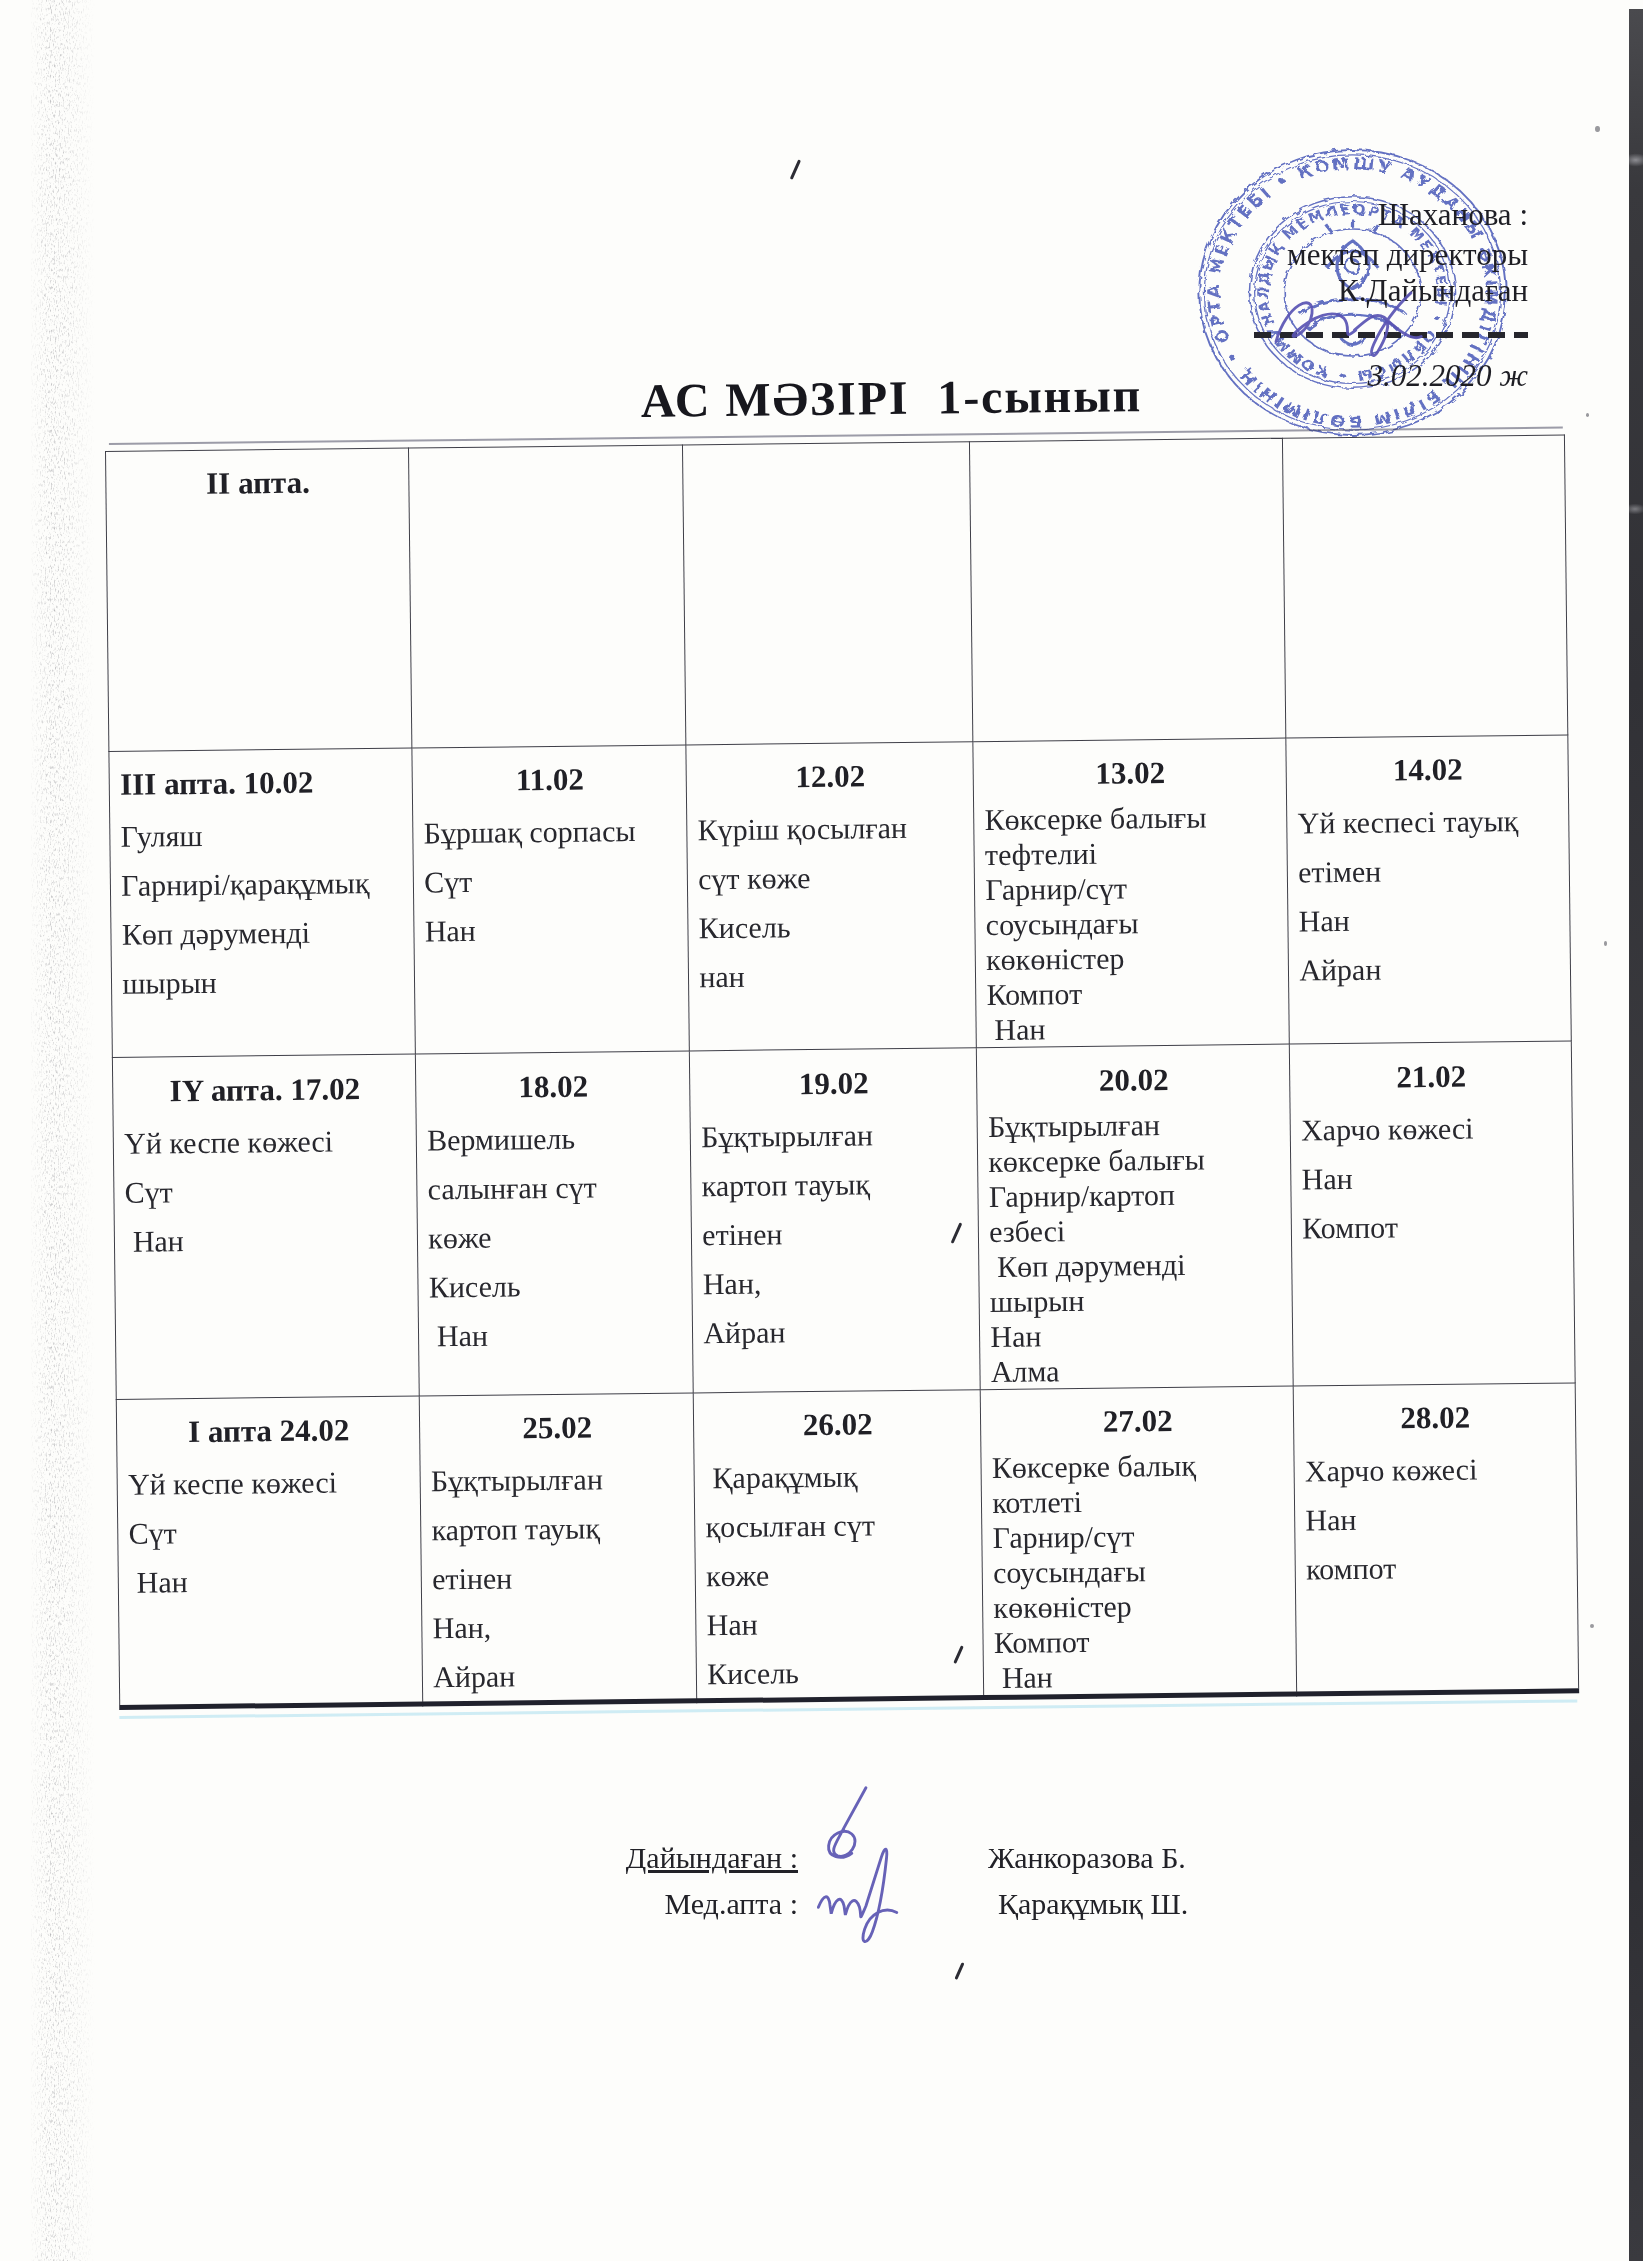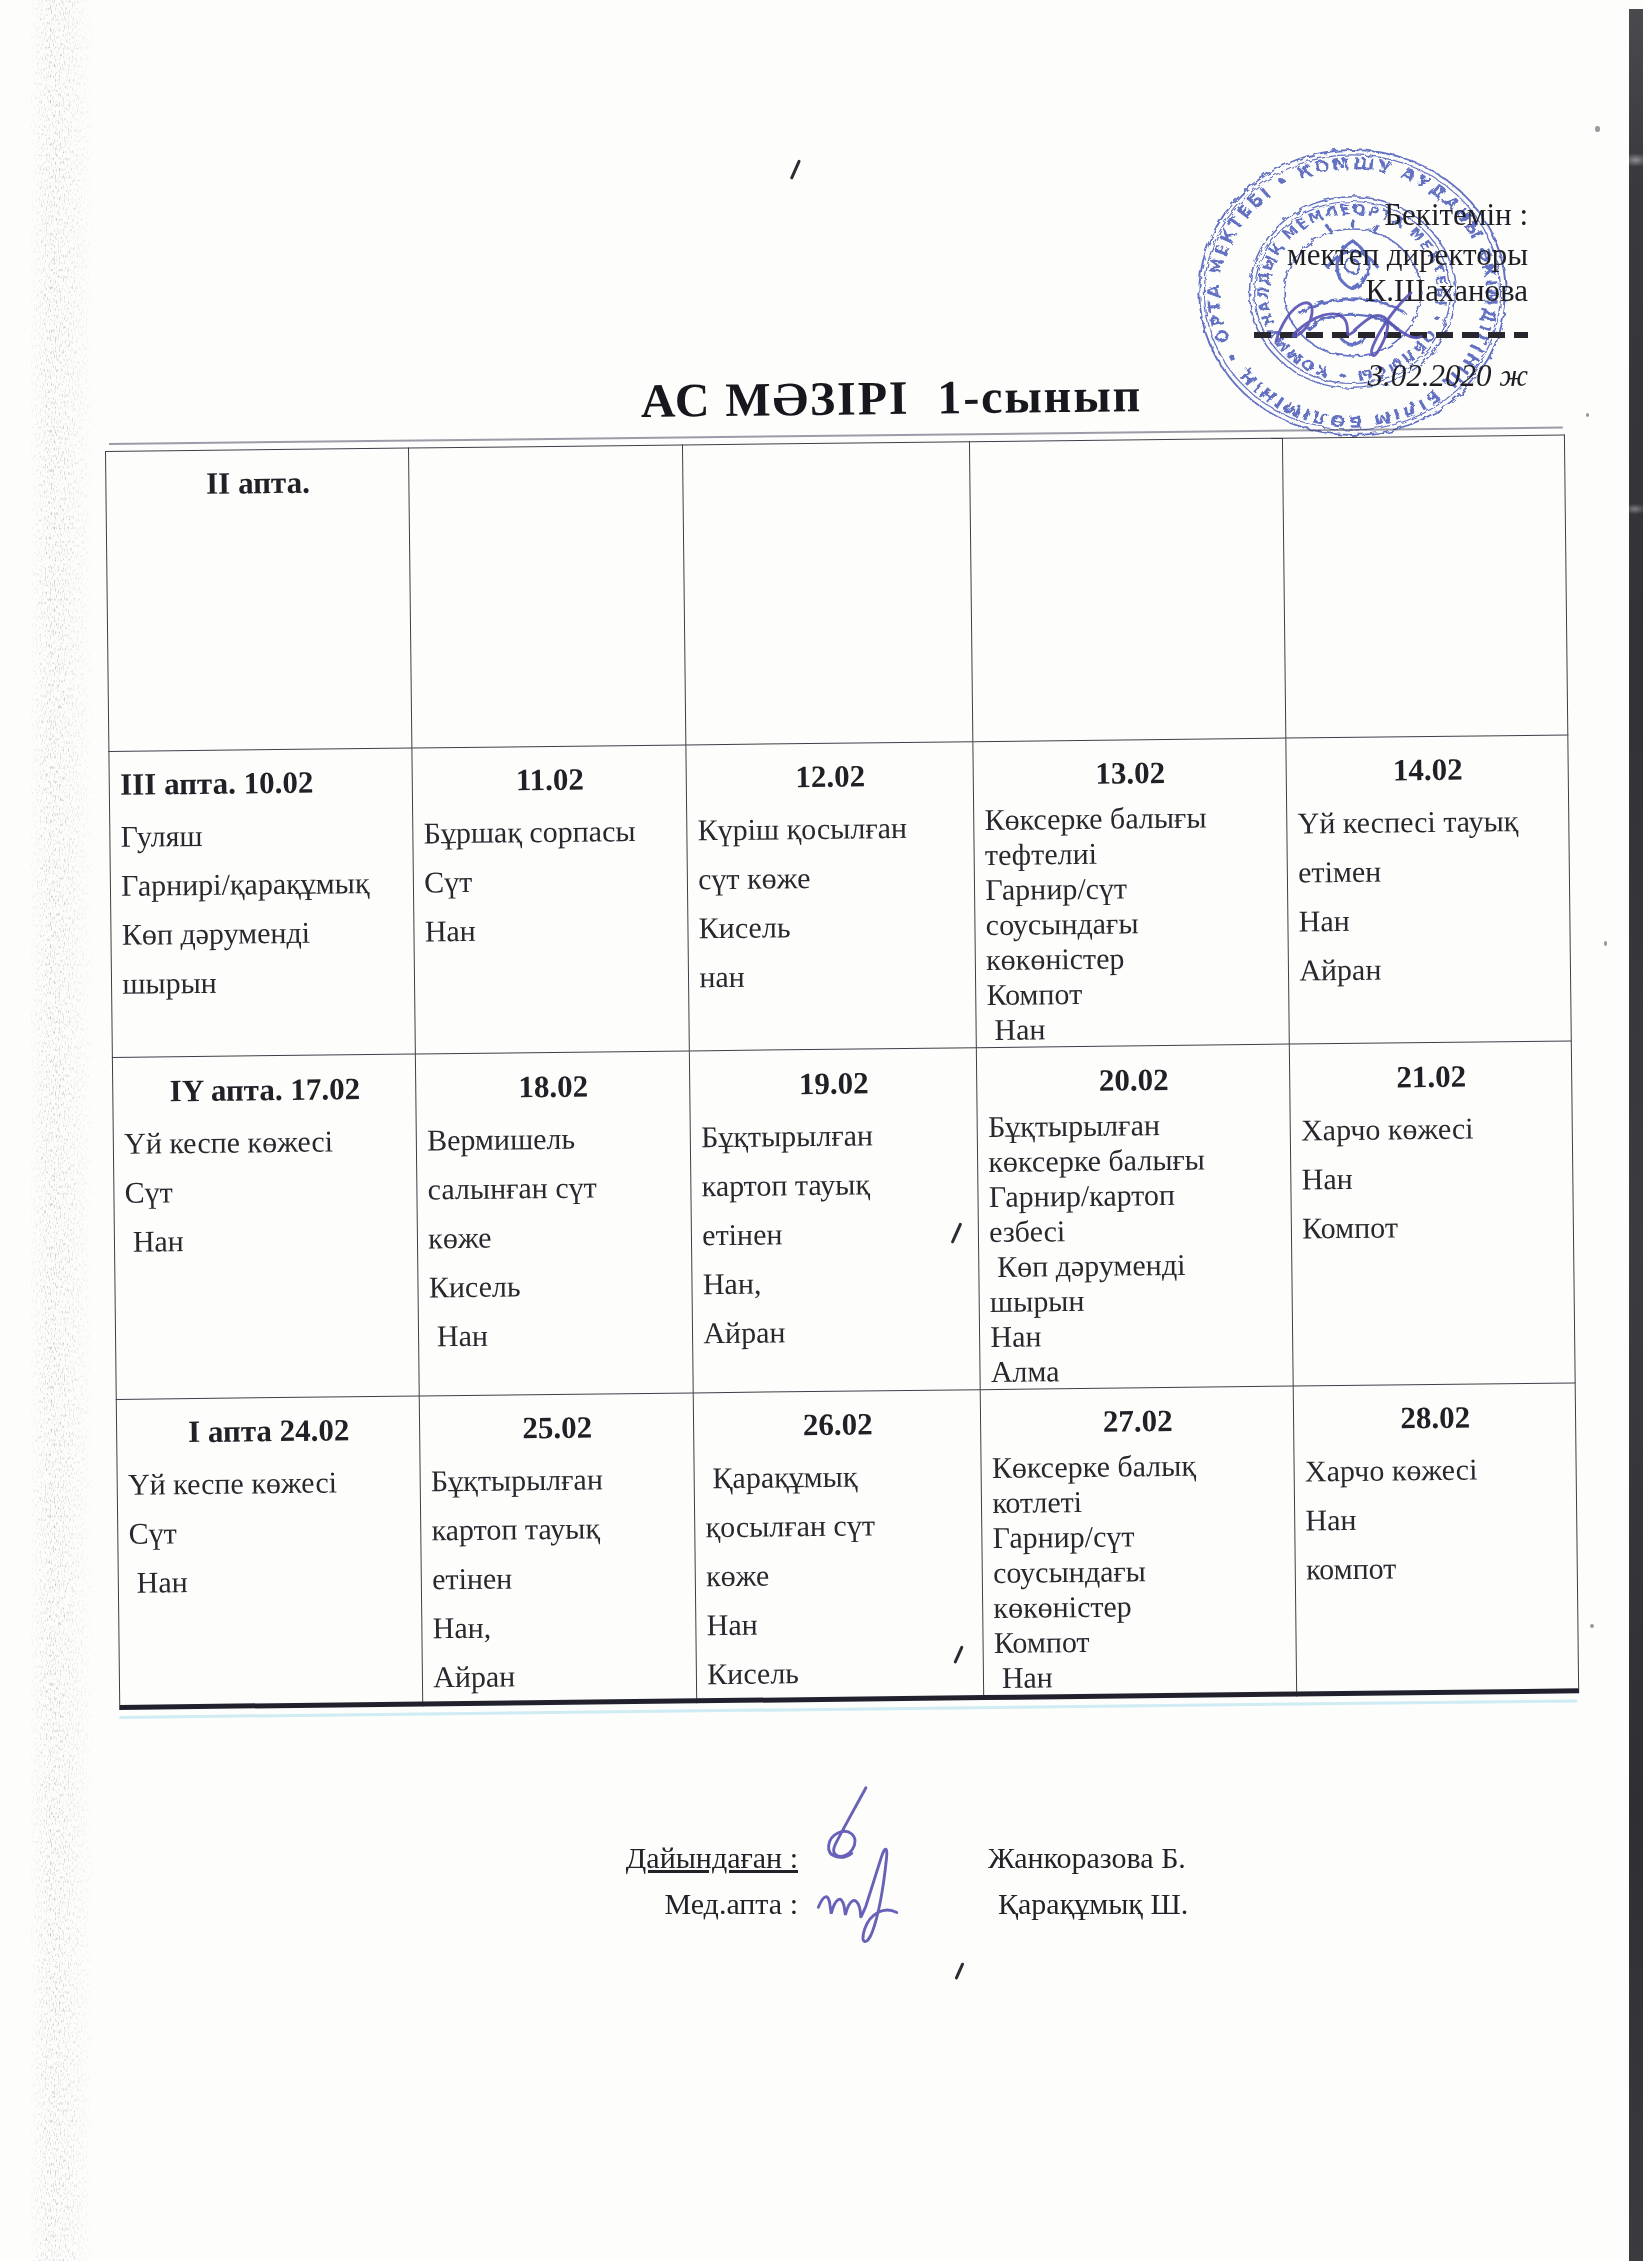--- a/index.html
+++ b/index.html
@@ -126,23 +126,23 @@
       <path d="M164,262 C198,228 294,228 328,262"></path>
       <path d="M176,288 C208,254 284,254 316,288"></path>
       <path d="M226,300 q20,26 40,0"></path>
       <circle cx="246" cy="182" r="11" stroke-width="4"></circle>
       <path d="M246,118 v-14 M214,126 l-8,-12 M278,126 l8,-12"></path>
     </g>
   </g>
 </svg>
 
 <div class="approval">
-  <div class="ln ap1">Бекітемін :</div>
+  <div class="ln ap1">Шаханова :</div>
   <div class="ln ap2">мектеп директоры</div>
-  <div class="ln ap3">К.Шаханова</div>
+  <div class="ln ap3">К.Дайындаған</div>
   <div class="dash-line"></div>
   <svg class="dir-sig" width="168" height="90" viewBox="0 0 260 140">
     <g fill="none" stroke="#5a54b4" stroke-width="4.5" stroke-linecap="round" opacity="0.92">
       <path d="M18,96 C34,38 78,18 74,52 C70,84 30,98 50,80 C76,56 108,44 124,60 C136,74 120,96 142,78"></path>
       <path d="M140,78 C160,60 172,50 186,58 C200,66 186,96 176,112 C170,122 162,118 170,100 C182,72 206,40 228,20"></path>
       <path d="M186,58 C206,76 228,96 244,88"></path>
     </g>
   </svg>
   <div class="ln ap-date">3.02.2020 ж</div>
 </div>

